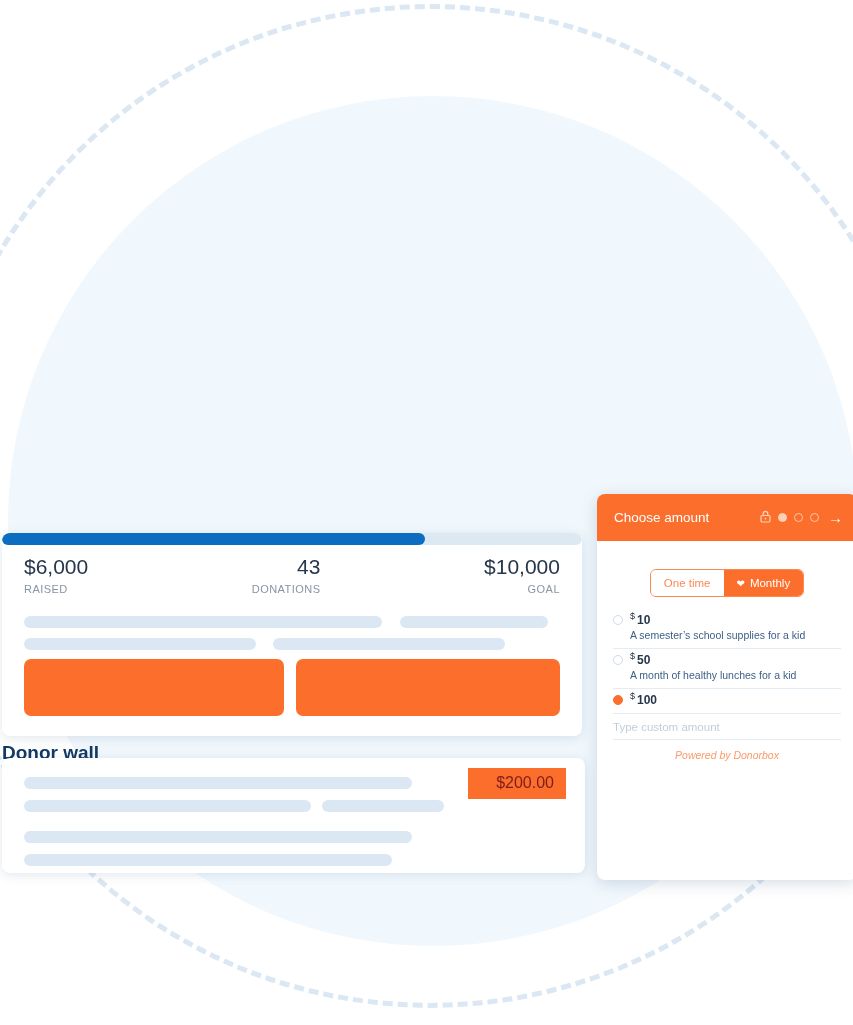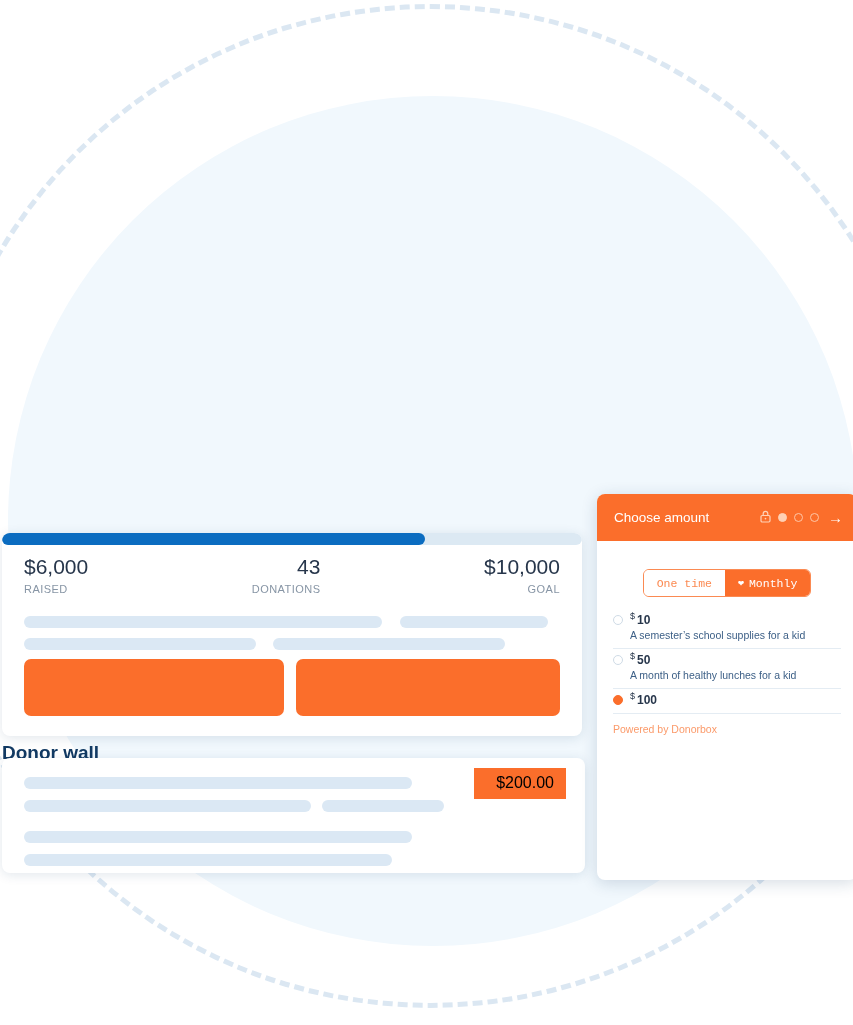--- a/index.html
+++ b/index.html
@@ -140,24 +140,24 @@
     background: #ffffff;
     border-radius: 8px;
     box-shadow: 0 2px 12px rgba(20,60,100,0.12);
     z-index: 4;
     overflow: hidden;
   }
   .amount-badge {
     position: absolute;
     right: 19px; top: 10px;
     background: #fb6e2b;
-    color: #000000;
+    color: #7f1d1d;
     border-radius: 0;
     font-size: 16px;
-    padding: 7px 12px 8px 22px;
+    padding: 7px 12px 8px 28px;
     line-height: 1;
   }
 
   
   .form-panel {
     position: absolute;
     left: 597px; top: 494px;
     width: 260px; height: 386px;
     background: #ffffff;
     border-radius: 8px 8px 8px 8px;
@@ -198,21 +198,20 @@
     font-weight: bold;
     text-align: center;
     line-height: 1.45;
     padding: 0 2px;
   }
 
   .toggle-wrap {
     display: flex;
     justify-content: center;
     margin-top: 14px;
-    font-family: Liberation Mono, monospace;
   }
   .toggle {
     display: flex;
     border: 1.5px solid #fb8a52;
     border-radius: 6px;
     overflow: hidden;
     height: 28px;
   }
   .toggle-opt {
     display: flex;
@@ -288,25 +287,26 @@
     background: #0b6cc0;
     color: #ffffff;
     border: none;
     border-radius: 5px;
     height: 37px;
     font-size: 14px;
     font-family: "Liberation Sans", sans-serif;
     cursor: pointer;
   }
   .powered {
-    text-align: left;
+    text-align: center;
     color: #fb9a6a;
     font-size: 10.5px;
     margin-top: 9px;
     cursor: pointer;
+    font-style: italic;
   }
 </style>
 </head>
 <body>
 
 <div id="stage">
 
   <div class="bg-dashed-ring"></div>
   <div class="bg-solid-circle"></div>
 
@@ -407,20 +407,21 @@
         <div class="amount-row">
           <div class="amount-head">
             <span class="radio checked"></span>
             <span class="dollar-sign">$</span>
             <span class="amount-num">100</span>
           </div>
         </div>
 
       </div>
 
+      <input class="custom-amount" type="text" placeholder="Type custom amount" style="">
 
 
       <div class="powered">Powered by Donorbox</div>
 
     </div>
   </div>
 
 </div>
 
 </body></html>

